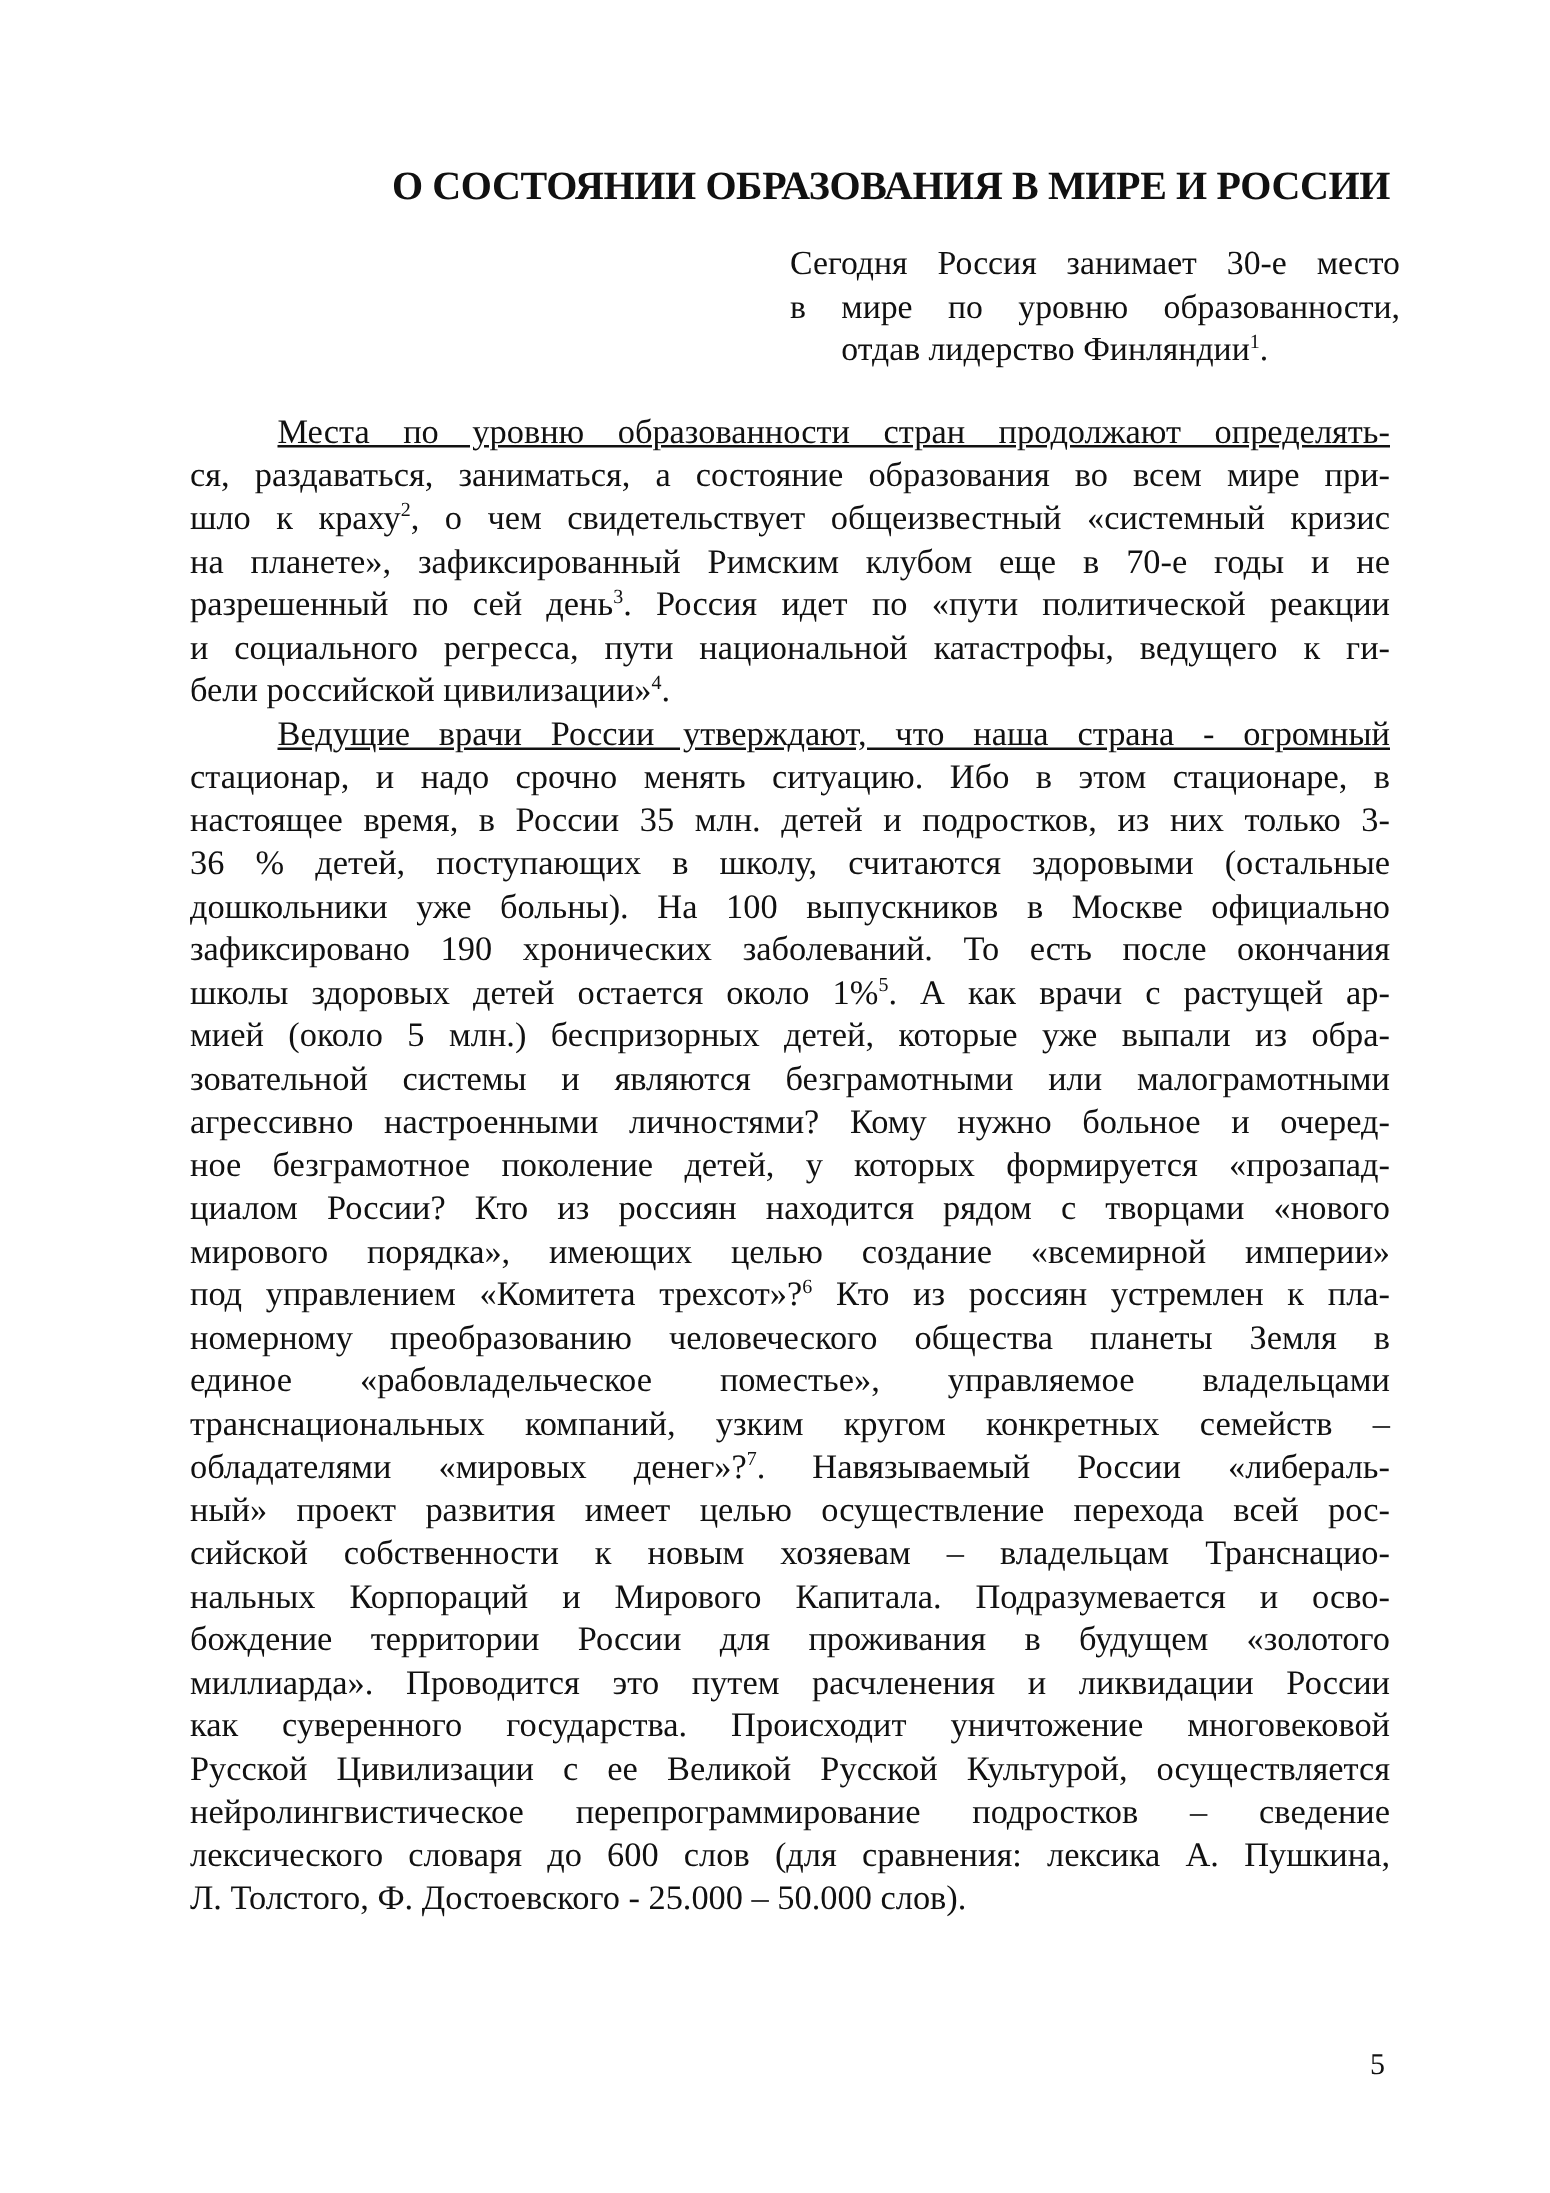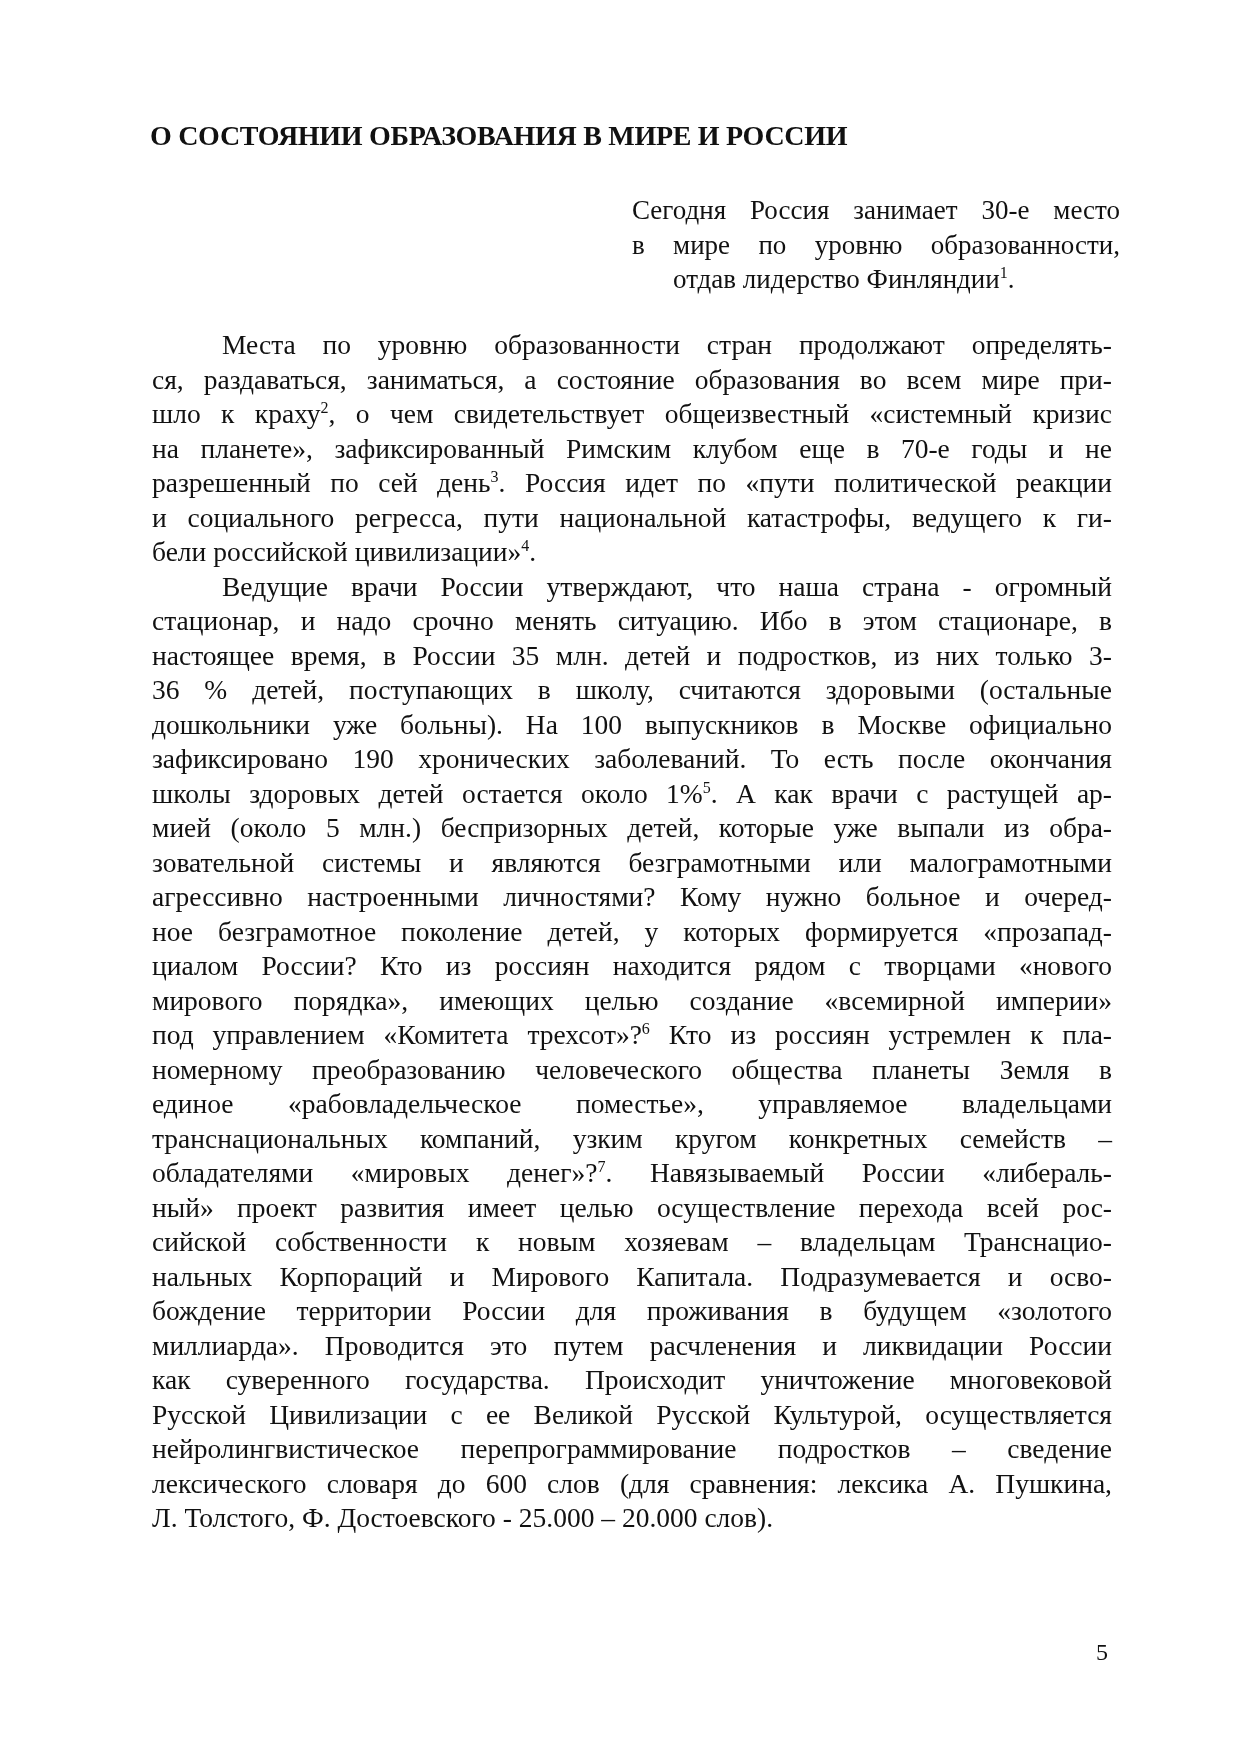--- a/index.html
+++ b/index.html
@@ -19,26 +19,26 @@
       position: absolute;
       left: 0; top: 0;
       width: 1240px;
       height: 1754px;
     }
     .title {
       position: absolute;
       left: 150px;
       top: 118px;
       width: 950px;
-      text-align: left;
+      text-align: right;
       font-weight: bold;
-      font-size: 28px;
+      font-size: 32px;
       letter-spacing: -0.3px;
       line-height: 36px;
-      margin: 0;
+      margin: 12px;
     }
     .epigraph {
       position: absolute;
       left: 632px;
       top: 193px;
       width: 488px;
       font-size: 27px;
       line-height: 34.5px;
       text-align: justify;
       text-align-last: left;
@@ -68,20 +68,21 @@
     }
     .line {
       display: block;
       white-space: nowrap;
       text-align: justify;
       text-align-last: justify;
       height: 34.5px;
     }
     .line.indent {
       padding-left: 70px;
+      text-decoration: underline;
     }
     .line.last {
       text-align-last: left;
     }
     .page-number {
       position: absolute;
       left: 1096px;
       top: 1638px;
       font-size: 24px;
       line-height: 28px;
@@ -132,19 +133,19 @@
       <span class="line"><span>обладателями «мировых денег»?</span><sup>7</sup><span>. Навязываемый России «либераль-</span></span>
       <span class="line">ный» проект развития имеет целью осуществление перехода всей рос-</span>
       <span class="line">сийской собственности к новым хозяевам – владельцам Транснацио-</span>
       <span class="line">нальных Корпораций и Мирового Капитала. Подразумевается и осво-</span>
       <span class="line">бождение территории России для проживания в будущем «золотого</span>
       <span class="line">миллиарда». Проводится это путем расчленения и ликвидации России</span>
       <span class="line">как суверенного государства. Происходит уничтожение многовековой</span>
       <span class="line">Русской Цивилизации с ее Великой Русской Культурой, осуществляется</span>
       <span class="line">нейролингвистическое перепрограммирование подростков – сведение</span>
       <span class="line">лексического словаря до 600 слов (для сравнения: лексика А. Пушкина,</span>
-      <span class="line last">Л. Толстого, Ф. Достоевского - 25.000 – 20.000 слов).</span>
+      <span class="line last">Л. Толстого, Ф. Достоевского - 25.000 – 50.000 слов).</span>
     </div>
   </div>
 
   <div class="page-number">5</div>
 
 </div>
 
 </body></html>

